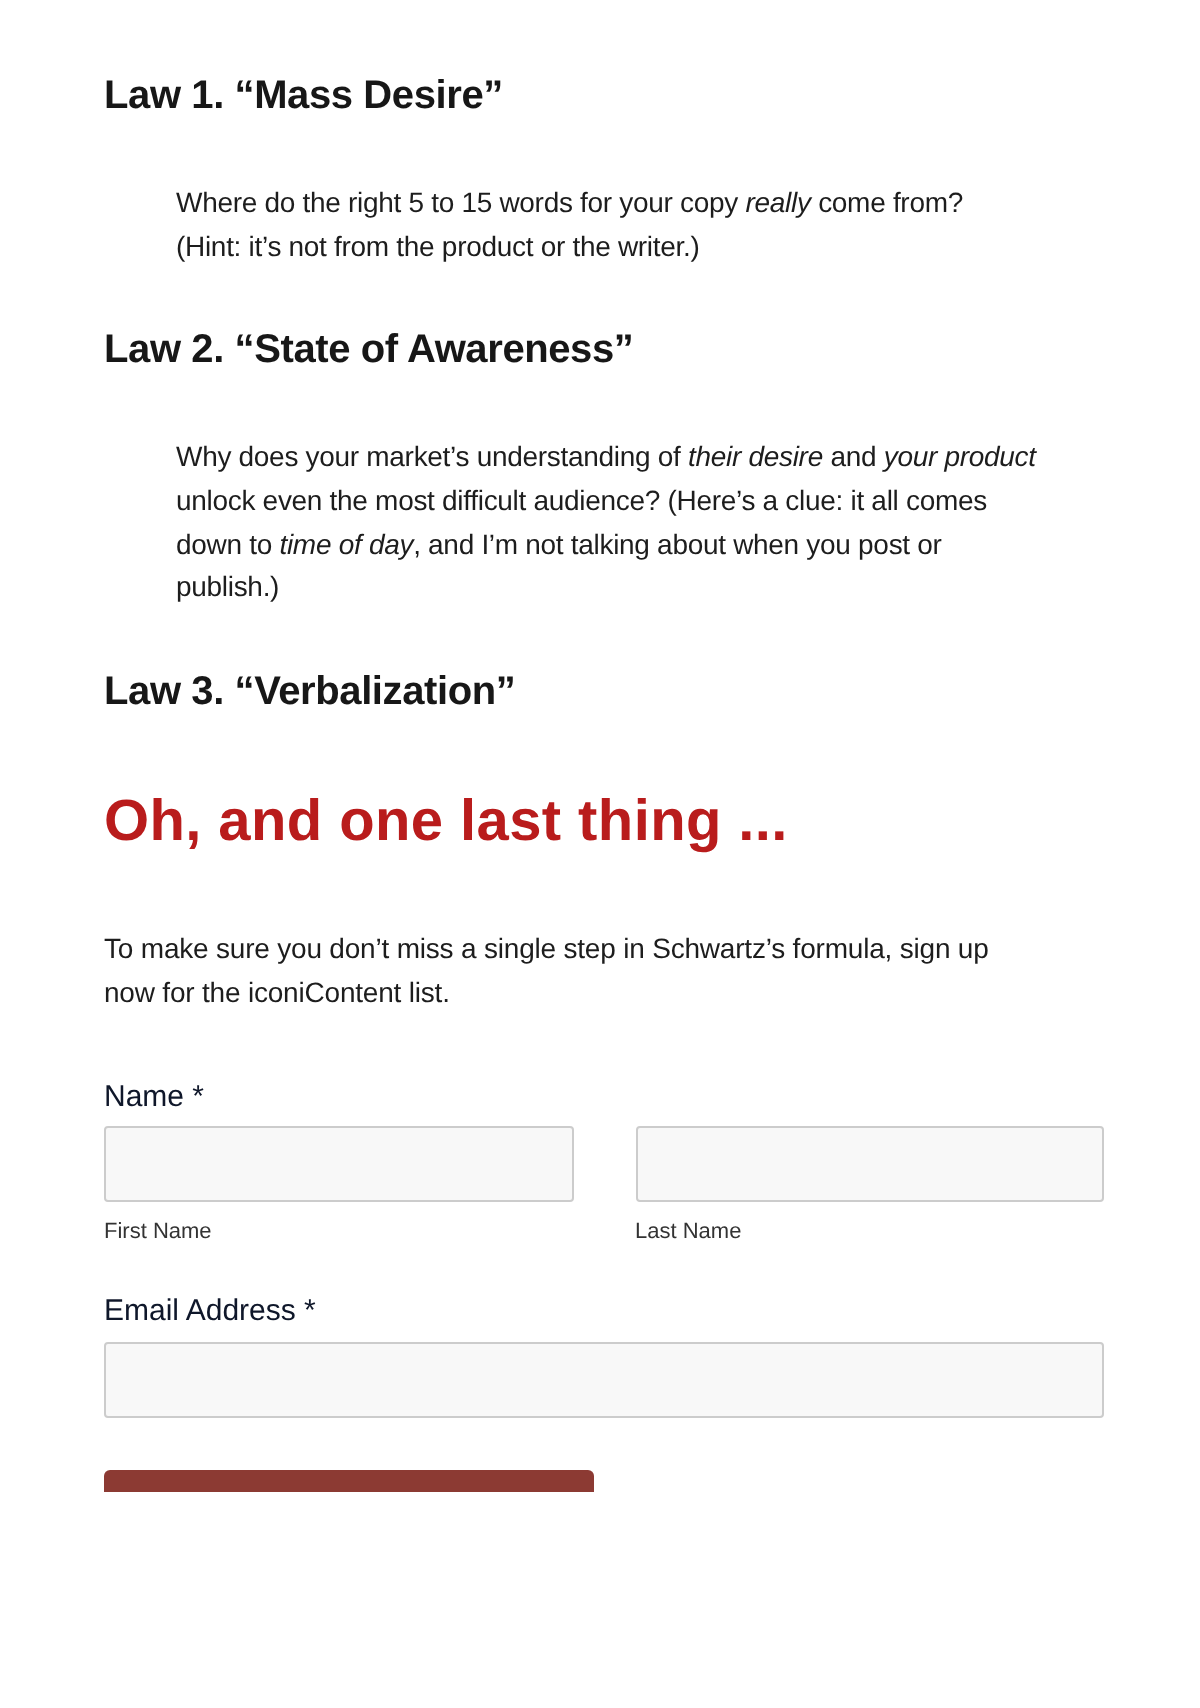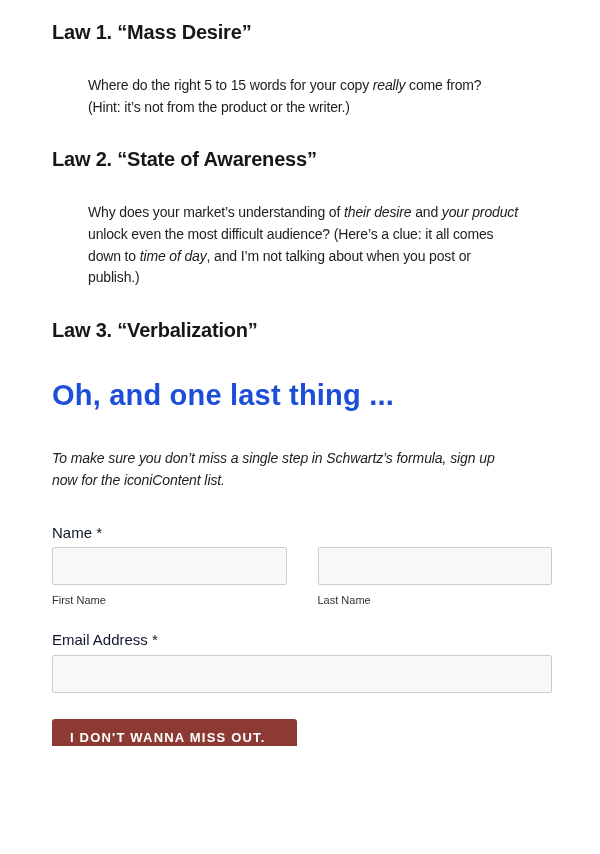--- a/index.html
+++ b/index.html
@@ -6,21 +6,21 @@
   html, body {
     width: 600px;
     background: #ffffff;
     font-family: "Liberation Sans", sans-serif;
     color: #1d1d1d;
   }
   .page {
     width: 600px;
     height: 746px;
     overflow: hidden;
-    padding: 20px 48px 0 52px;
+    padding: 36px 48px 0 52px;
   }
   
   .law-heading {
     font-size: 20px;
     font-weight: 700;
     line-height: 1.2;
     color: #171717;
     letter-spacing: -0.2px;
   }
   .law-body {
@@ -31,30 +31,29 @@
     color: #1d1d1d;
   }
   .law-body em { font-style: italic; }
   .law-section + .law-section { margin-top: 29px; }
   .law-section .law-body { margin-top: 31px; }
   .closing-heading {
     margin-top: 36px;
     font-size: 29px;
     font-weight: 700;
     line-height: 1.2;
-    color: #1d4ed8;
+    color: #b91c1c;
     letter-spacing: 0.2px;
   }
   .signup-intro {
     margin-top: 35px;
     font-size: 14px;
     line-height: 1.55;
     letter-spacing: -0.1px;
     color: #1d1d1d;
-    font-style: italic;
   }
   
   .form-label {
     margin-top: 33px;
     font-size: 15px;
     line-height: 1.2;
     color: #0f172a;
   }
   .name-row {
     margin-top: 5px;

